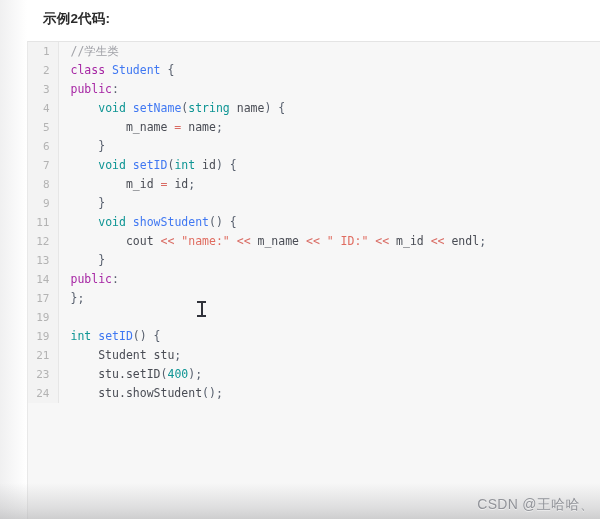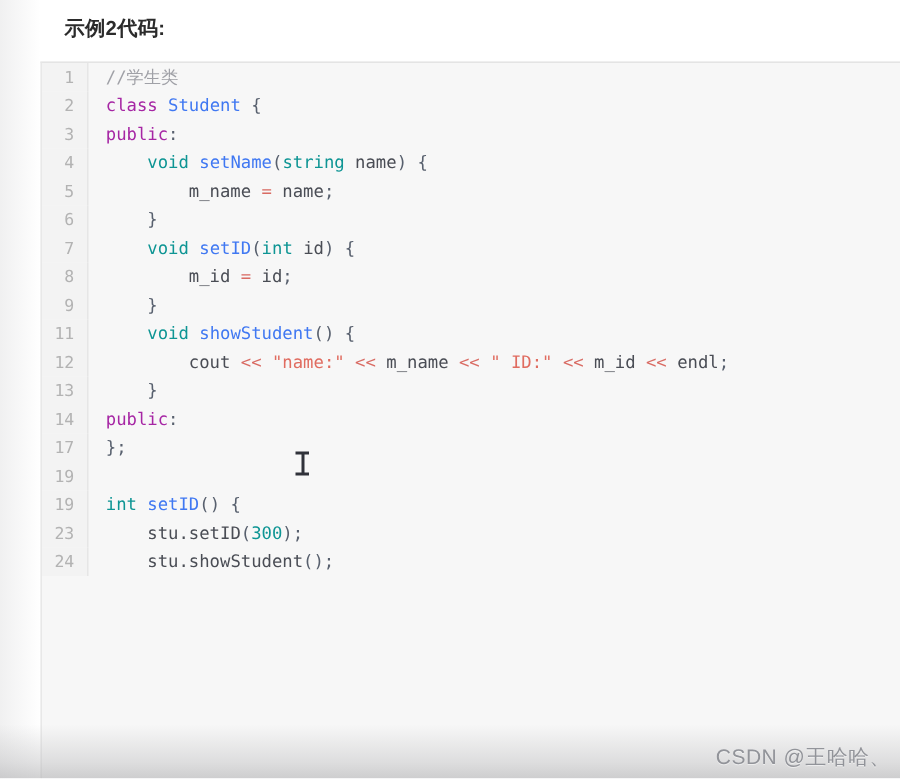--- a/index.html
+++ b/index.html
@@ -214,22 +214,26 @@
           </tr>
           <tr>
             <td class="ln">19</td>
             <td class="code">&nbsp;</td>
           </tr>
           <tr>
             <td class="ln">19</td>
             <td class="code"><span class="tok-typ">int</span><span class="tok-var"> </span><span class="tok-fn">setID</span><span class="tok-pun">() {</span></td>
           </tr>
           <tr>
+            <td class="ln">21</td>
+            <td class="code"><span class="tok-var">    Student stu</span><span class="tok-pun">;</span></td>
+          </tr>
+          <tr>
             <td class="ln">23</td>
-            <td class="code"><span class="tok-var">    stu.</span><span class="tok-var">setID</span><span class="tok-pun">(</span><span class="tok-num">300</span><span class="tok-pun">);</span></td>
+            <td class="code"><span class="tok-var">    stu.</span><span class="tok-var">setID</span><span class="tok-pun">(</span><span class="tok-num">400</span><span class="tok-pun">);</span></td>
           </tr>
           <tr>
             <td class="ln">24</td>
             <td class="code"><span class="tok-var">    stu.</span><span class="tok-var">showStudent</span><span class="tok-pun">();</span></td>
           </tr>
         </tbody>
     </table>
   </div>
 
   <div id="text-cursor">

